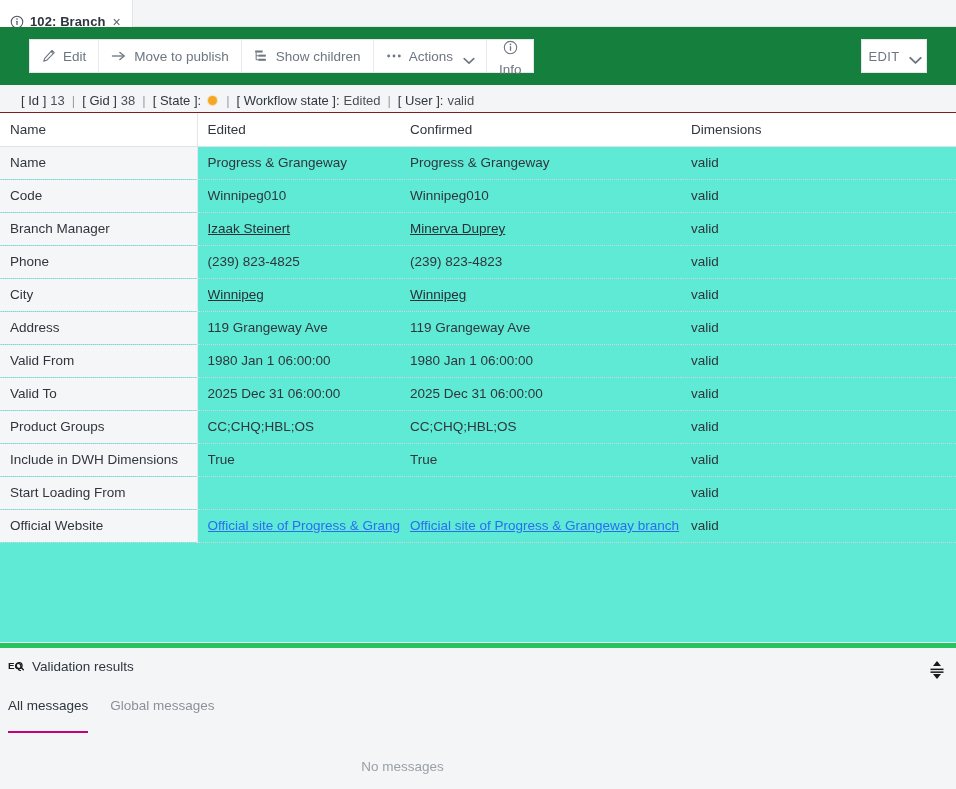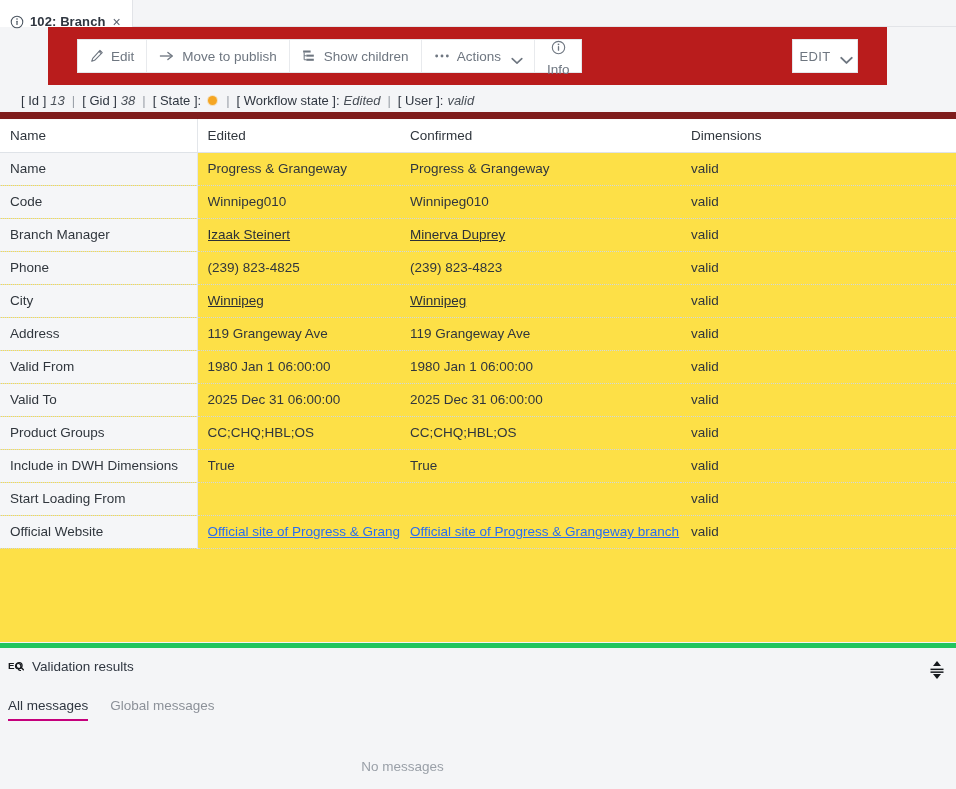--- a/index.html
+++ b/index.html
@@ -31,23 +31,22 @@
   .tab-close {
     font-size: 14px; color: #5c6370; line-height: 1; padding: 0 1px; cursor: pointer;
   }
   .icon-info-circle {
     display:inline-block; width: 14px; height: 14px; position: relative;
   }
   .icon-info-circle svg { display:block; }
 
   
   .toolbar {
-    position: absolute; top: 27px; left: 0; width: 839px; height: 58px;
-    background: #b91c1c;
-    margin-left: 48px;
+    position: absolute; top: 27px; left: 0; width: 956px; height: 58px;
+    background: #15803d;
   }
   .btn-group {
     position: absolute; top: 12px; left: 29px;
     display: flex; align-items: stretch; height: 34px;
     background: #ffffff;
     border: 1px solid #e4e6ea;
   }
   .tbtn {
     display: flex; align-items: center; gap: 7px;
     padding: 0 12px; height: 32px;
@@ -71,32 +70,32 @@
   
   .metaline {
     position: absolute; top: 88px; left: 0; width: 956px; height: 24px;
     display: flex; align-items: center;
     padding-left: 21px;
     font-size: 13px; color: #2f3640;
     background: #f4f5f7;
   }
   .metaline .sep { color: #9aa0a8; margin: 0 7px; }
   .metaline .key { color: #2f3640; }
-  .metaline .val { font-style: italic; color: #4a5058; margin-left: 4px; }
+  .metaline .val { color: #4a5058; margin-left: 4px; }
   .state-dot {
     display: inline-block; width: 9px; height: 9px; border-radius: 50%;
     background: #f5a623; margin-left: 7px; margin-right: 2px;
     box-shadow: 0 0 0 1px rgba(245,166,35,.25);
   }
 
   
   .tablewrap {
     position: absolute; top: 112px; left: 0; width: 956px; height: 530px;
-    background: #fde047;
-    border-top: 7px solid #7f1d1d;
+    background: #5eead4;
+    border-top: 1px solid #7f1d1d;
     overflow: hidden;
   }
   table.grid { width: 956px; border-collapse: collapse; table-layout: fixed; }
   table.grid col.c0 { width: 197px; }
   table.grid col.c1 { width: 203px; }
   table.grid col.c2 { width: 281px; }
   table.grid col.c3 { width: 275px; }
 
   table.grid th {
     height: 33px; text-align: left; font-weight: normal;
@@ -142,21 +141,21 @@
   }
   .resize-handle {
     position: absolute; top: 12px; right: 10px;
     width: 18px; height: 20px; cursor: ns-resize;
   }
   .tabs2 {
     position: absolute; top: 50px; left: 8px;
     display: flex; align-items: flex-end; gap: 22px;
   }
   .tab2 {
-    font-size: 13.5px; color: #8c9199; padding-bottom: 6px; cursor: pointer;
+    font-size: 13.5px; color: #8c9199; padding-bottom: 18px; cursor: pointer;
     border-bottom: 2px solid transparent;
   }
   .tab2.active { color: #2f3640; border-bottom: 2px solid #c5007c; }
   .nomsg {
     position: absolute; top: 759px; left: 0; width: 805px;
     text-align: center; font-size: 13.5px; color: #9aa0a8;
   }
   .msgarea {
     position: absolute; left: 0; top: 80px; width: 956px; height: 66px;
   }

